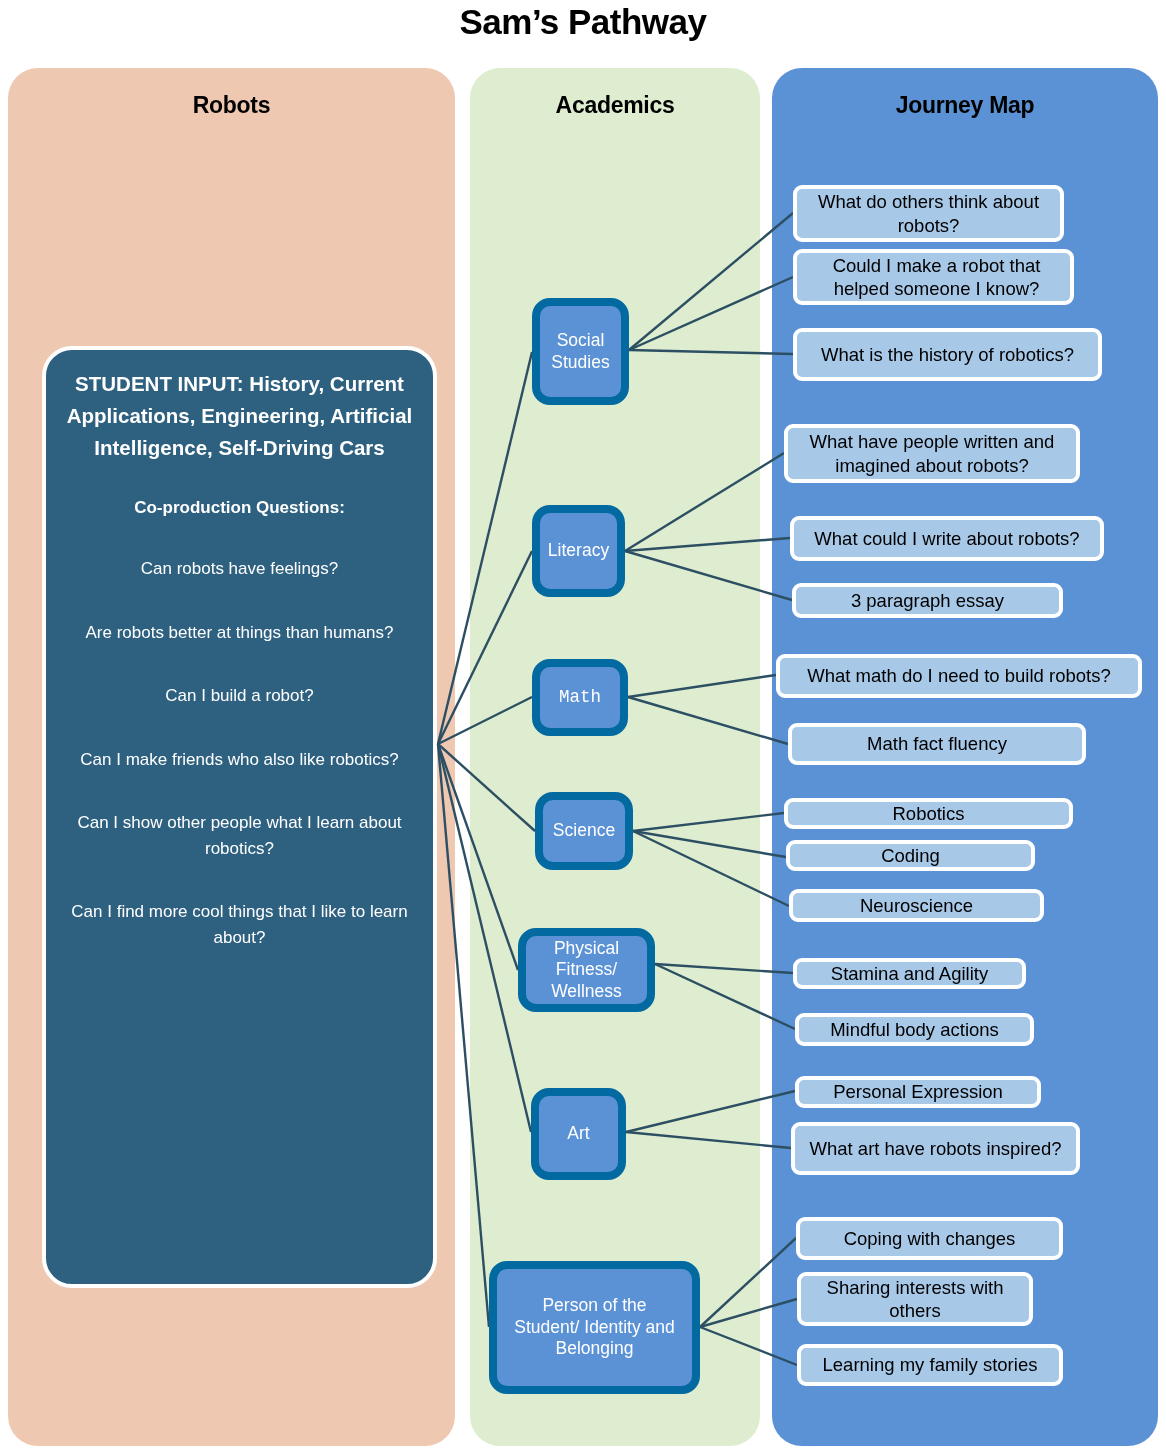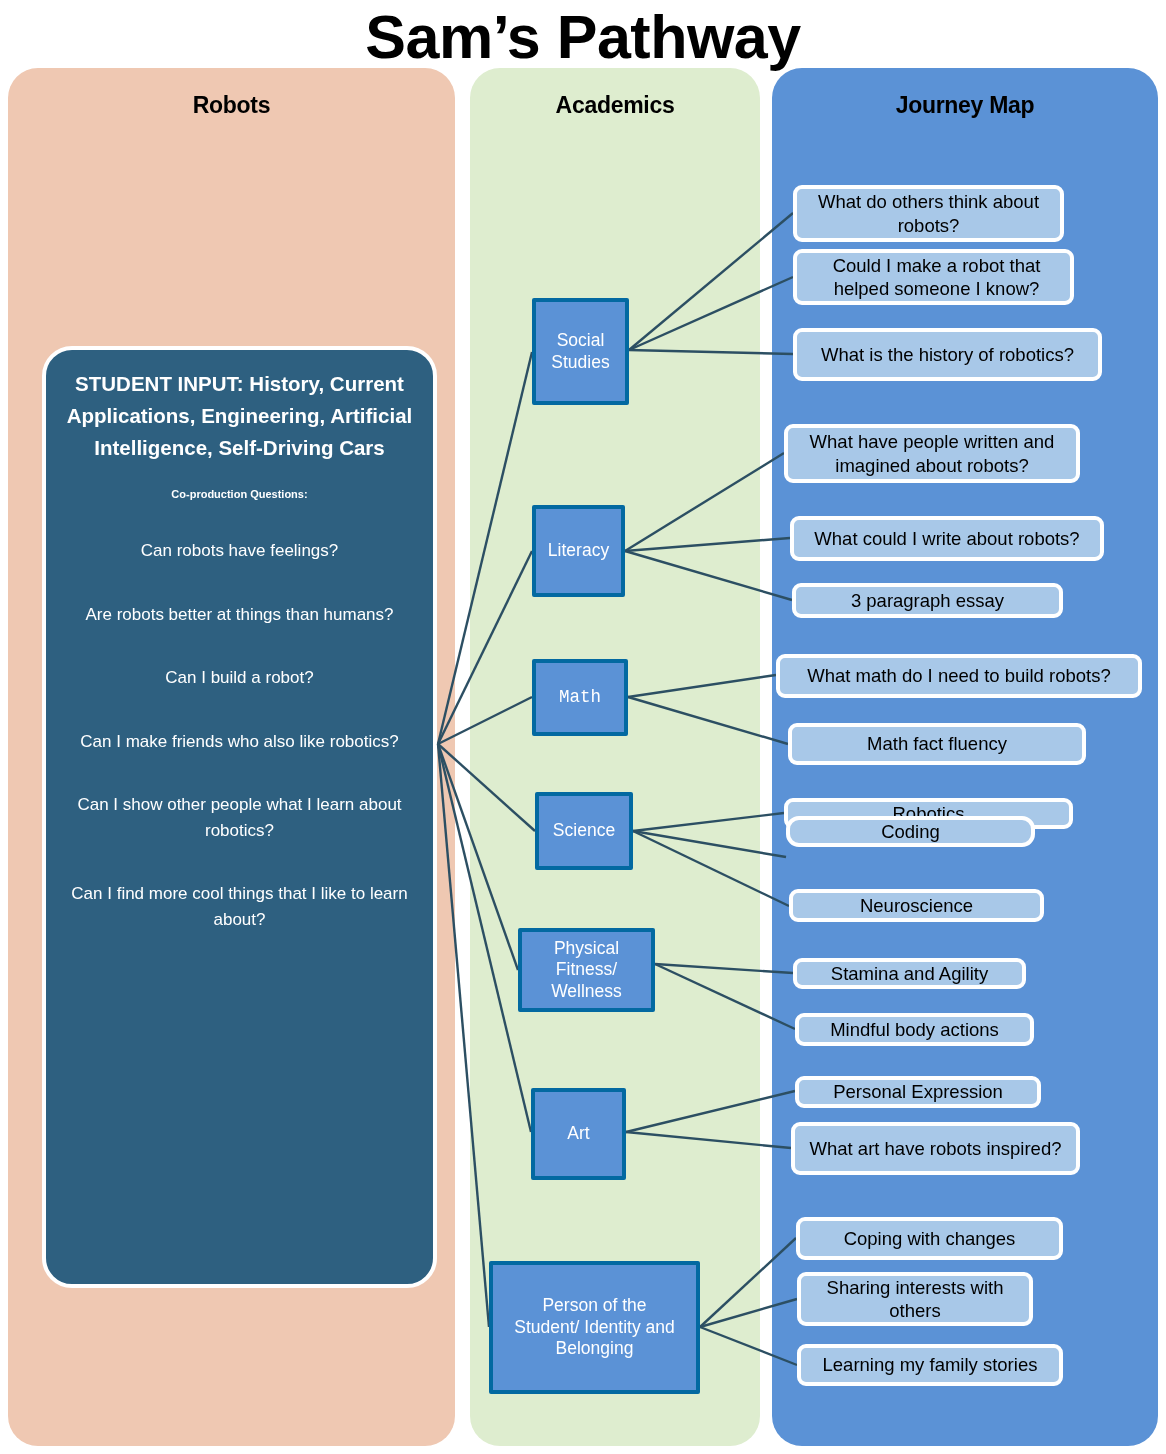--- a/index.html
+++ b/index.html
@@ -14,21 +14,21 @@
     font-family: "Liberation Sans", sans-serif;
     overflow: hidden;
   }
 
   #page-title {
     position: absolute;
     left: 0;
     top: 2px;
     width: 1166px;
     text-align: center;
-    font-size: 61px;
+    font-size: 35px;
     font-weight: bold;
     letter-spacing: -0.5px;
     color: #000000;
   }
 
   .column {
     position: absolute;
     border-radius: 30px;
   }
   #col-robots {
@@ -81,23 +81,23 @@
     padding: 18px 20px 0 20px;
     text-align: center;
   }
   #student-heading {
     font-size: 20.5px;
     font-weight: bold;
     line-height: 1.55;
     white-space: pre-line;
   }
   #student-subheading {
-    font-size: 11px;
-    font-weight: bold;
-    margin-top: 25px;
+    font-size: 17px;
+    font-weight: bold;
+    margin-top: 35px;
   }
   .student-question {
     font-size: 17px;
     line-height: 1.5;
     margin-top: 38px;
   }
 
   
   #connectors {
     position: absolute;
@@ -106,22 +106,22 @@
     width: 1166px;
     height: 1454px;
     pointer-events: none;
   }
   #connectors line { stroke: #2C4F63; stroke-width: 2.4; }
 
   
   .cat-node {
     position: absolute;
     background: #5B92D6;
-    border: 4px solid #0369a1;
-    border-radius: 2px;
+    border: 8px solid #0369a1;
+    border-radius: 18px;
     box-sizing: border-box;
     color: #ffffff;
     font-size: 17.5px;
     line-height: 1.22;
     display: flex;
     align-items: center;
     justify-content: center;
     text-align: center;
     white-space: pre-line;
   }
@@ -220,21 +220,21 @@
 <div class="leaf" style="left:793px; top:328px; width:309px; height:53px;">What is the history of robotics?</div>
 
 <div class="leaf" style="left:784px; top:424px; width:296px; height:59px;">What have people written and imagined about robots?</div>
 <div class="leaf" style="left:790px; top:516px; width:314px; height:45px;">What could I write about robots?</div>
 <div class="leaf" style="left:792px; top:583px; width:271px; height:35px;">3 paragraph essay</div>
 
 <div class="leaf" style="left:776px; top:654px; width:366px; height:44px;">What math do I need to build robots?</div>
 <div class="leaf" style="left:788px; top:723px; width:298px; height:42px;">Math fact fluency</div>
 
 <div class="leaf" style="left:784px; top:798px; width:289px; height:31px;">Robotics</div>
-<div class="leaf" style="left:786px; top:816px; width:249px; height:31px;border-radius:13px;">Coding</div>
+<div class="leaf" style="left:786px; top:840px; width:249px; height:31px;">Coding</div>
 <div class="leaf" style="left:789px; top:889px; width:255px; height:33px;">Neuroscience</div>
 
 <div class="leaf" style="left:793px; top:958px; width:233px; height:31px;">Stamina and Agility</div>
 <div class="leaf" style="left:795px; top:1013px; width:239px; height:33px;">Mindful body actions</div>
 
 <div class="leaf" style="left:795px; top:1076px; width:246px; height:32px;">Personal Expression</div>
 <div class="leaf" style="left:791px; top:1122px; width:289px; height:53px;">What art have robots inspired?</div>
 
 <div class="leaf" style="left:796px; top:1217px; width:267px; height:43px;">Coping with changes</div>
 <div class="leaf" style="left:797px; top:1272px; width:236px; height:54px;">Sharing interests with others</div>

